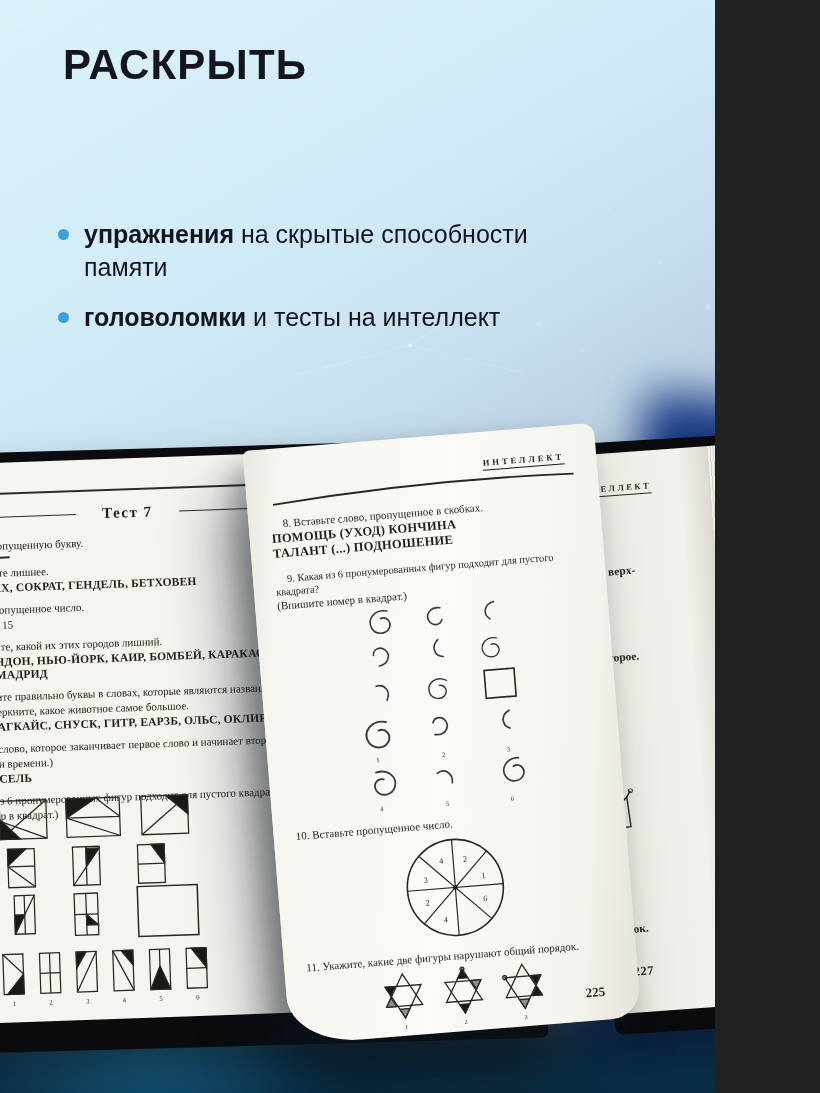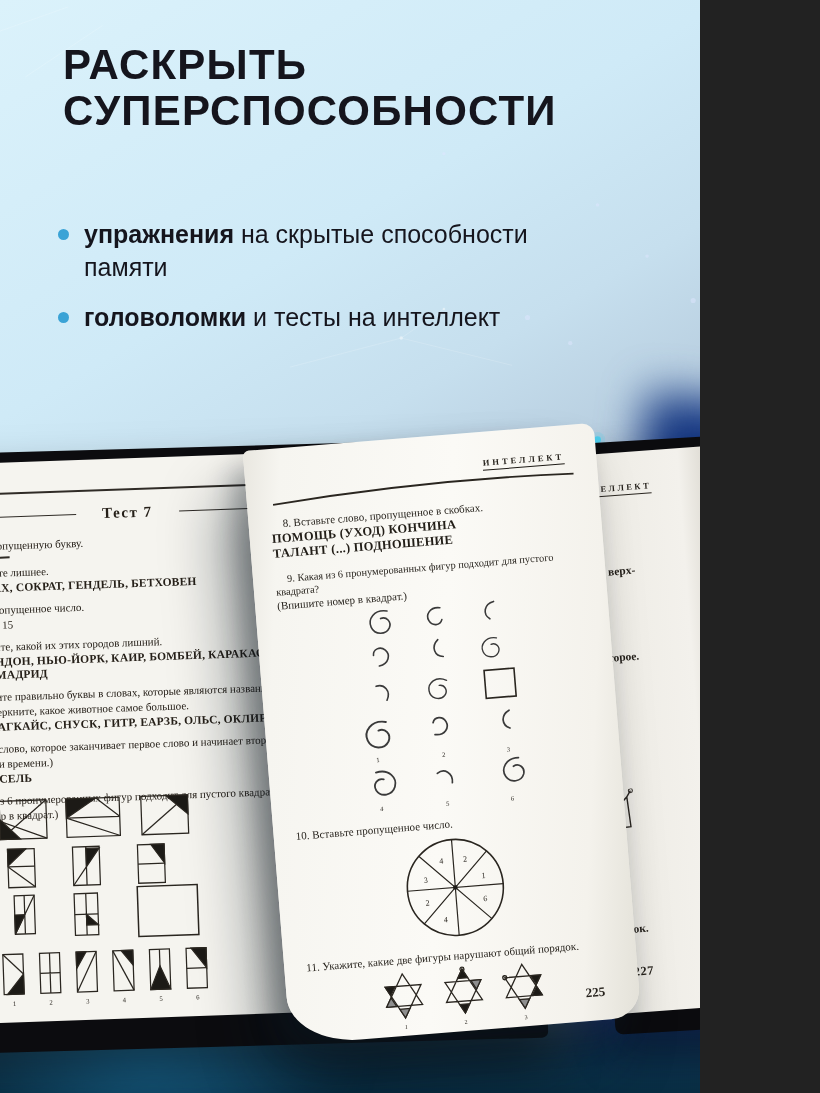--- a/index.html
+++ b/index.html
@@ -1,17 +1,17 @@
 <!DOCTYPE html>
 <html><head>
 <meta charset="utf-8">
 <style>
   html,body{margin:0;padding:0;background:#222;}
   .stage{position:relative;width:700px;height:1093px;overflow:hidden;
-         font-family:"Liberation Sans","DejaVu Sans",sans-serif;}
+         font-family:"Liberation Sans","DejaVu Sans",sans-serif;padding-left:15px;}
   
   .bg-base{position:absolute;inset:0;
     background:linear-gradient(150deg,#dbf2fb 0%,#cfeaf7 28%,#c6dfee 42%,#b4c9db 56%,#9fb2c7 70%,#92a4ba 85%,#8d9eb5 100%);}
   .bg-right-dark{position:absolute;left:648px;top:392px;width:330px;height:780px;
     transform:rotate(7deg);transform-origin:top left;filter:blur(22px);
     background:linear-gradient(125deg,#14367f 0%,#1d3f95 38%,#2b2d95 72%,#3a2b9e 100%);}
   .bg-bottom-dark{position:absolute;left:-40px;top:998px;width:920px;height:190px;filter:blur(12px);
     background:linear-gradient(180deg,rgba(10,46,66,.0) 0%,rgba(10,46,66,.85) 22%,#0a3148 45%,#062231 75%,#051c28 100%);}
   .bg-bottom-glow{position:absolute;left:-60px;top:980px;width:420px;height:160px;filter:blur(18px);
     background:radial-gradient(closest-side,rgba(35,140,195,.65),rgba(35,140,195,0));}
@@ -139,21 +139,20 @@
       <path d="M340,430 L470,396 L600,428 M470,396 L520,362 M-10,40 L80,8 M30,90 L120,30"></path>
     </g>
     <g fill="#ffffff" opacity=".45">
       <circle cx="470" cy="396" r="2"></circle>
         <circle cx="520" cy="362" r="1.5"></circle>
     </g>
   </svg>
 
   <header class="headline">
     <div>РАСКРЫТЬ</div>
-    <div>СУПЕРСПОСОБНОСТИ</div>
   </header>
 
   <ul class="bullets">
     <li>
       <span class="dot"></span>
       <p><span class="bld">упражнения</span><span> на скрытые способности памяти</span></p>
     </li>
     <li>
       <span class="dot"></span>
       <p><span class="bld">головоломки</span><span> и тесты на интеллект</span></p>

